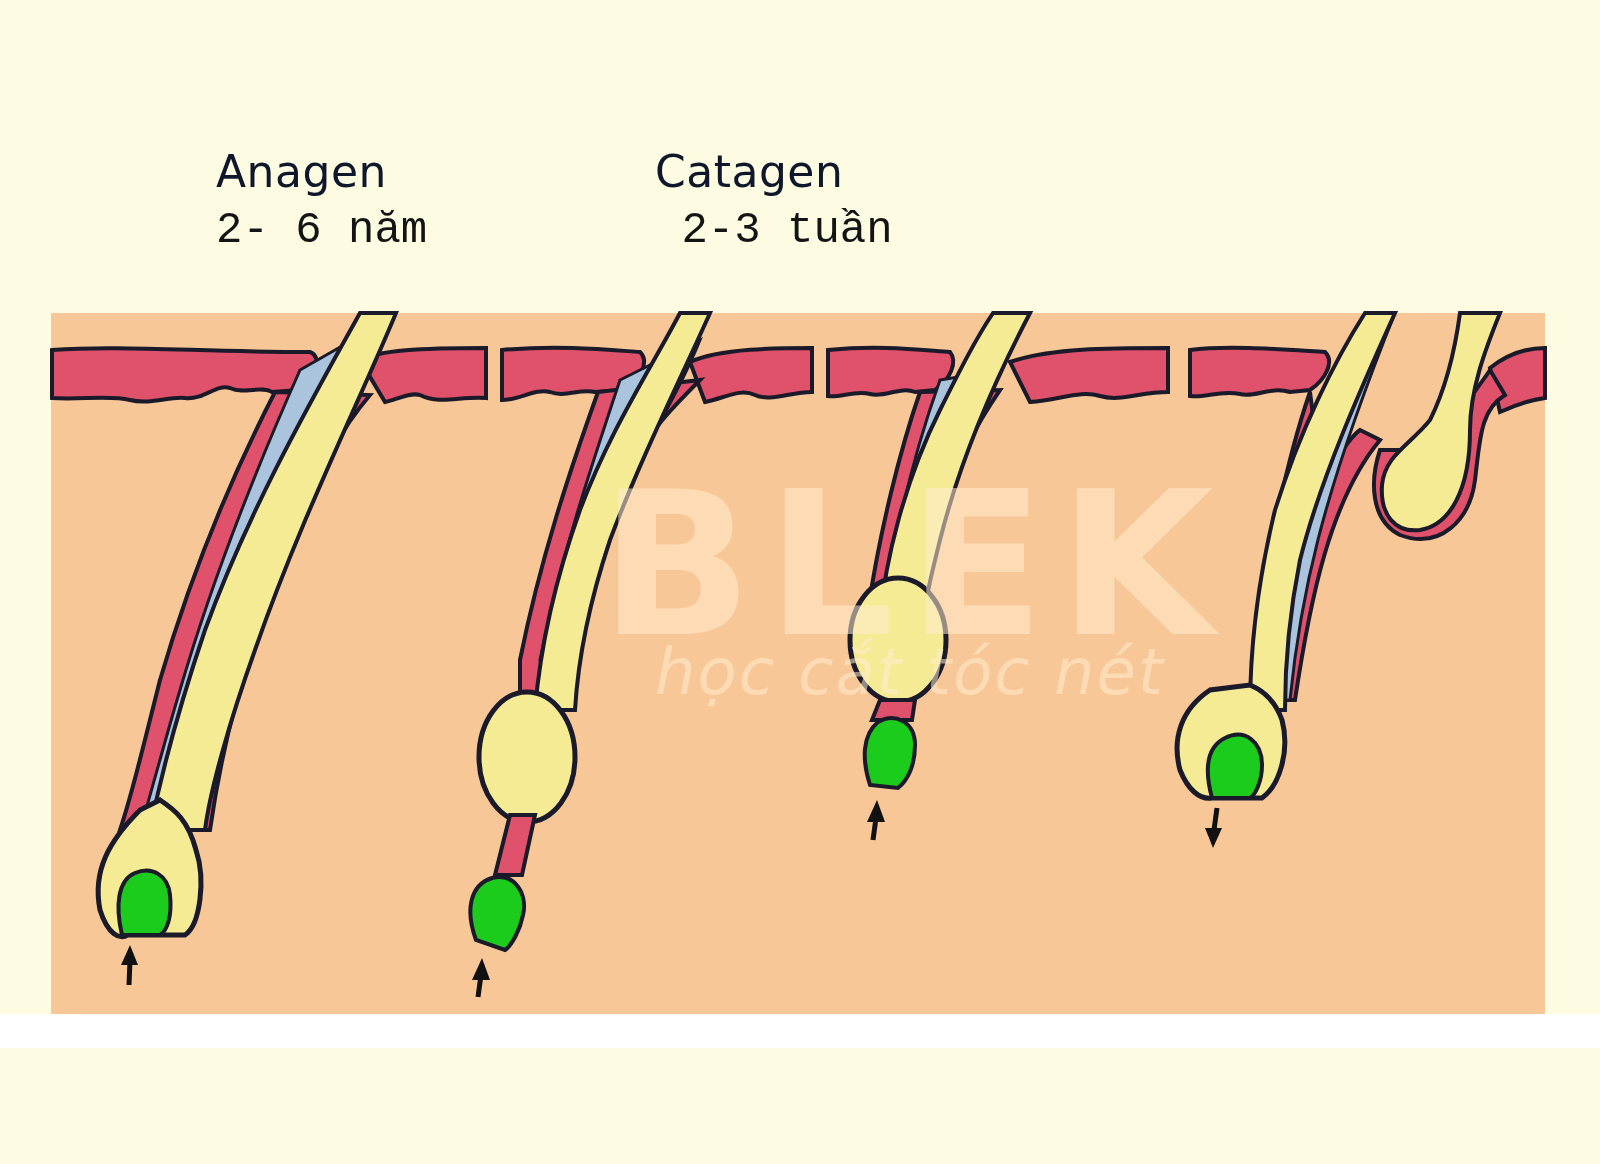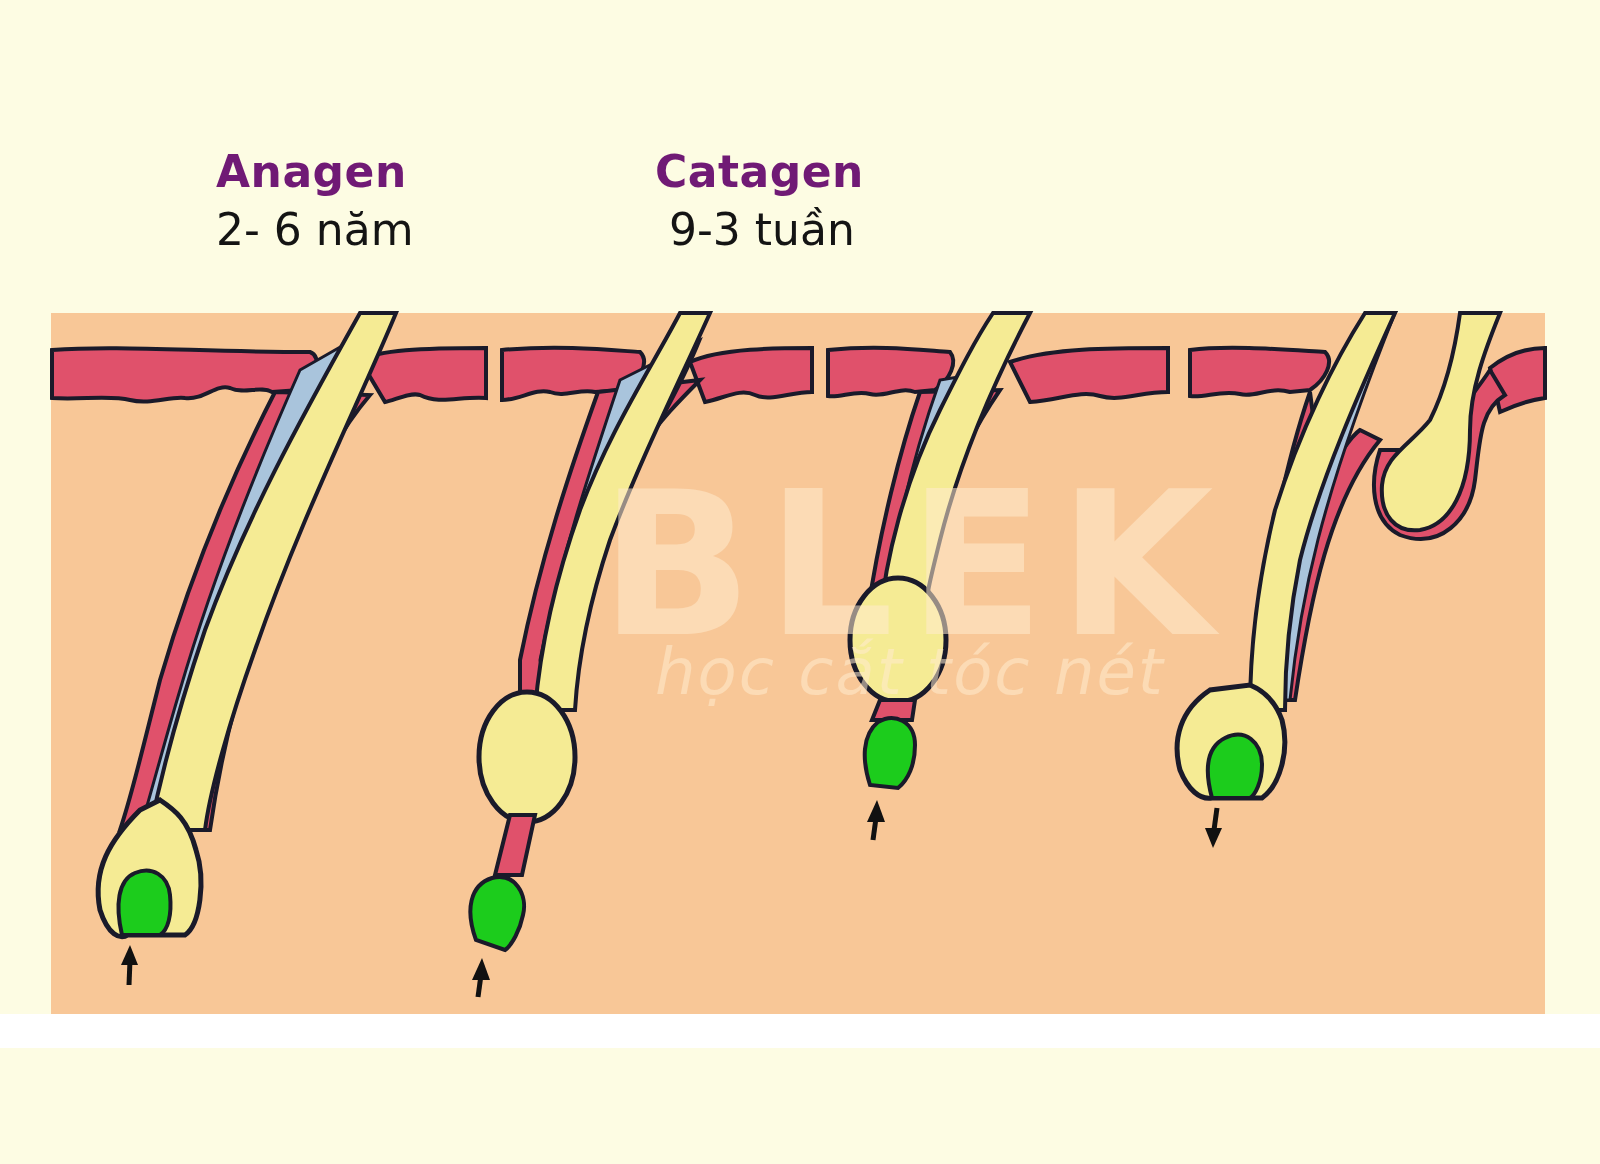--- a/index.html
+++ b/index.html
@@ -9,30 +9,31 @@
     position: relative;
     overflow: hidden;
     font-family: "DejaVu Sans", sans-serif;
   }
   .phase-label {
     position: absolute;
     line-height: 1;
   }
   .phase-name {
     display: block;
-    color: #701a75;
+    color: #0f172a;
     font-size: 44px;
-    font-weight: bold;
+    font-weight: normal;
     letter-spacing: 0.5px;
   }
   .phase-duration {
     display: block;
     color: #141414;
     font-size: 44px;
     margin-top: 14px;
+    font-family: Liberation Mono, monospace;
   }
   #diagram {
     position: absolute;
     left: 0; top: 0;
     width: 1600px; height: 1164px;
   }
   .white-band {
     position: absolute;
     left: 0; top: 1014px;
     width: 1600px; height: 34px;
@@ -145,16 +146,16 @@
 
 <div class="watermark wm-logo">BLEK</div>
 <div class="watermark wm-tag">học cắt tóc nét</div>
 
 <div class="phase-label" style="left:216px; top:150px;">
   <span class="phase-name">Anagen</span>
   <span class="phase-duration">2- 6 năm</span>
 </div>
 <div class="phase-label" style="left:655px; top:150px;">
   <span class="phase-name">Catagen</span>
-  <span class="phase-duration" style="white-space:pre;"> 9-3 tuần</span>
+  <span class="phase-duration" style="white-space:pre;"> 2-3 tuần</span>
 </div>
 <div class="phase-label" style="left:1083px; top:150px;">
 </div>
 
 </body></html>

